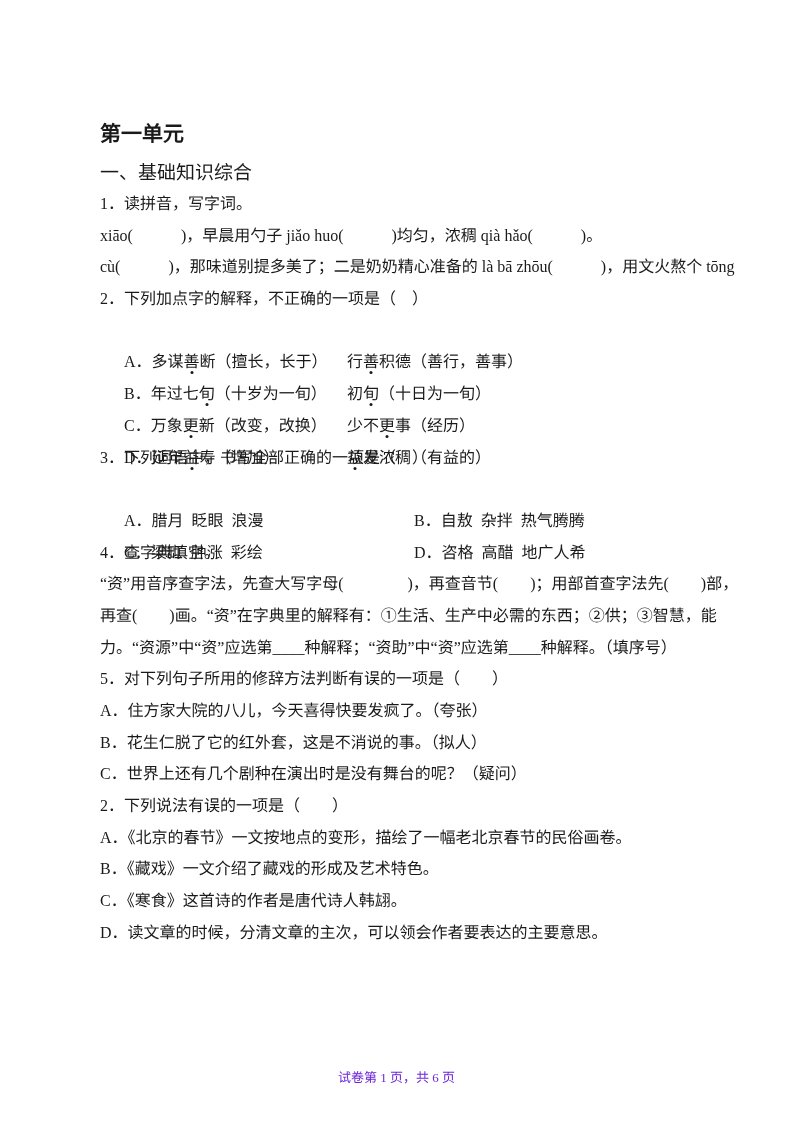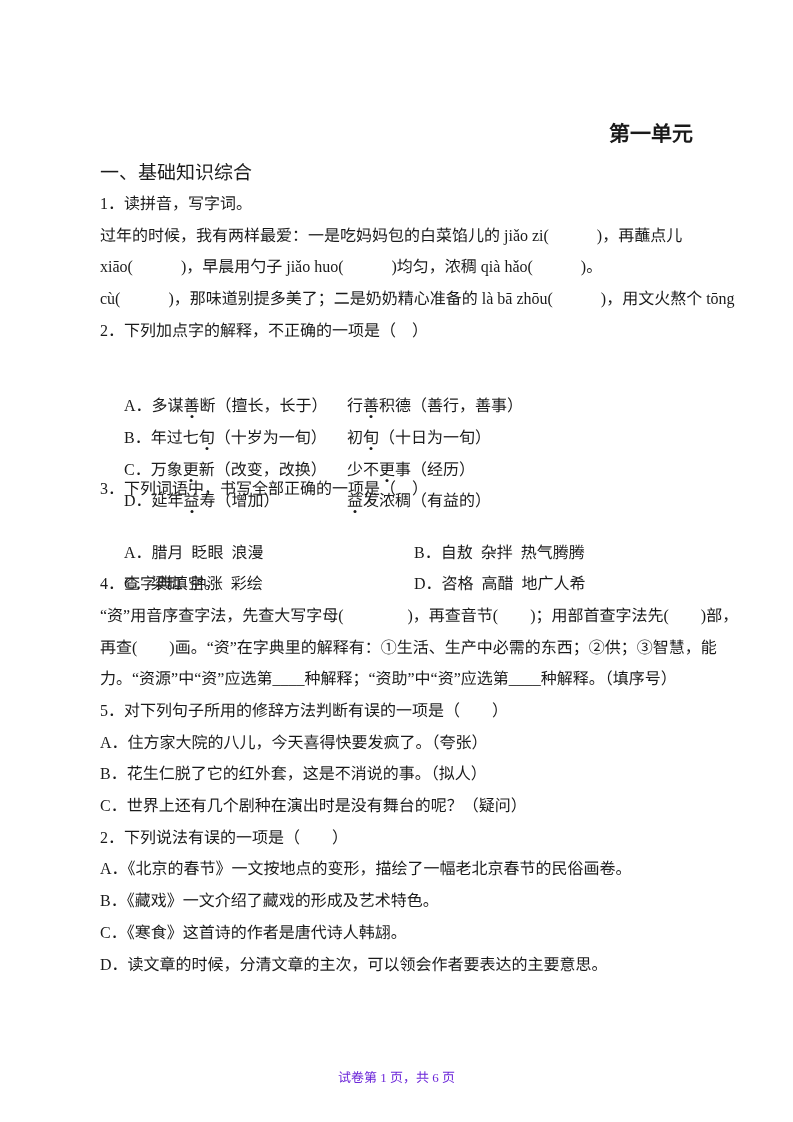--- a/index.html
+++ b/index.html
@@ -14,39 +14,39 @@
   }
   .content {
     position: absolute;
     left: 100px;
     top: 112px;
     width: 593px;
   }
   .doc-title {
     font-size: 21px;
     font-weight: 700;
-    text-align: right;
+    text-align: left;
     height: 45px;
     line-height: 45px;
     white-space: pre;
   }
   .section-head {
     font-size: 19px;
     font-weight: 400;
     height: 31px;
     line-height: 31px;
     white-space: pre;
   }
   .line {
     font-size: 16px;
     height: 31.7px;
     line-height: 31.7px;
     white-space: pre;
   }
-  .opt2 .c1 { display: inline-block; width: 223px; margin-top: 12px; }
+  .opt2 .c1 { display: inline-block; width: 223px; }
   .opt3 .c1 { display: inline-block; width: 290px; }
   .zdot { position: relative; }
   .zdot::after {
     content: '';
     position: absolute;
     left: 50%;
     bottom: -4px;
     transform: translateX(-50%);
     width: 3px;
     height: 3px;
@@ -67,21 +67,20 @@
 </head>
 <body>
 
 <div class="page">
   <div class="content">
 
     <div class="doc-title">第一单元</div>
     <div class="section-head">一、基础知识综合</div>
 
     <div class="line">1．读拼音，写字词。</div>
-    <div class="line">过年的时候，我有两样最爱：一是吃妈妈包的白菜馅儿的 jiǎo zi(　　　)，再蘸点儿</div>
     <div class="line">xiāo(　　　)，早晨用勺子 jiǎo huo(　　　)均匀，浓稠 qià hǎo(　　　)。</div>
     <div class="line">cù(　　　)，那味道别提多美了；二是奶奶精心准备的 là bā zhōu(　　　)，用文火熬个 tōng</div>
 
     <div class="line">2．下列加点字的解释，不正确的一项是（　）</div>
     <div class="line opt2">
       <span class="c1"><span>A．多谋</span><span class="zdot">善</span><span>断（擅长，长于）</span></span><span class="c2"><span>行</span><span class="zdot">善</span><span>积德（善行，善事）</span></span>
     </div>
     <div class="line opt2">
       <span class="c1"><span>B．年过七</span><span class="zdot">旬</span><span>（十岁为一旬）</span></span><span class="c2"><span>初</span><span class="zdot">旬</span><span>（十日为一旬）</span></span>
     </div>

